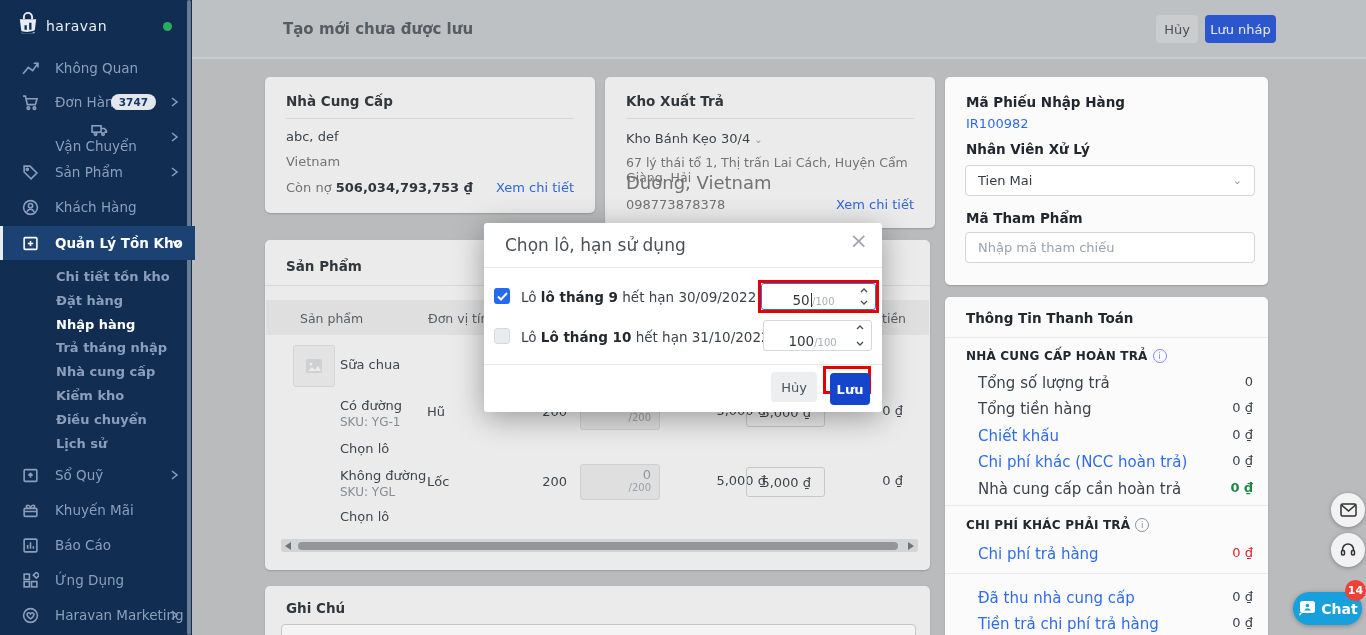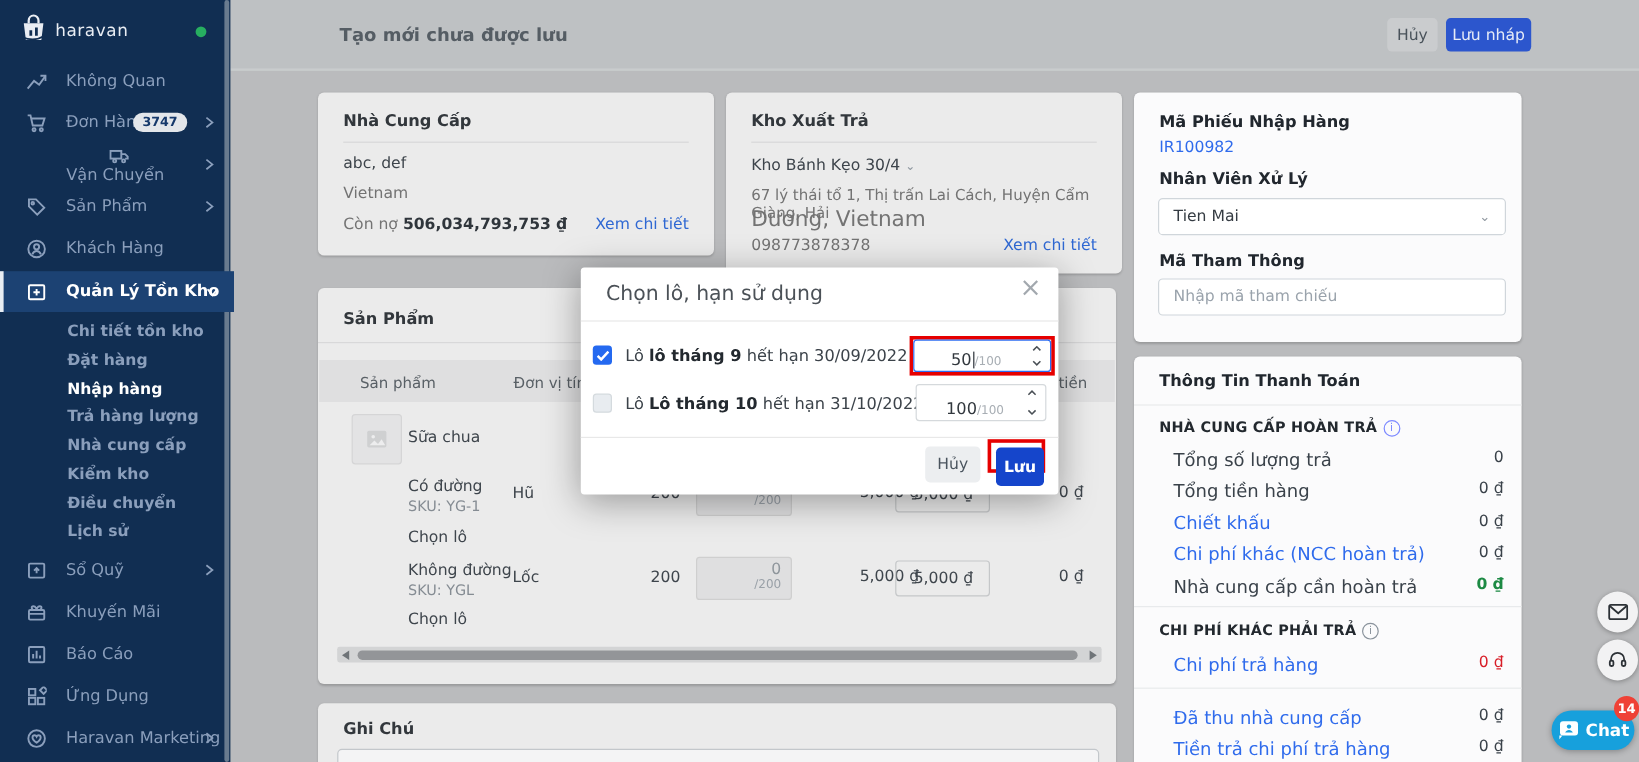--- a/index.html
+++ b/index.html
@@ -206,21 +206,21 @@
       <span class="chev">
         <svg viewBox="0 0 10 10" width="10" height="10" fill="none" stroke="currentColor" stroke-width="1.5">
             <polyline points="1,3 5,8 9,3"></polyline>
           </svg>
       </span>
     </div>
 
     <div class="sbs" style="top:265px;">Chi tiết tồn kho</div>
     <div class="sbs" style="top:289px;">Đặt hàng</div>
     <div class="sbs active" style="top:313px;">Nhập hàng</div>
-    <div class="sbs" style="top:336px;">Trả hàng lượng</div>
+    <div class="sbs" style="top:336px;">Trả tháng nhập</div>
     <div class="sbs" style="top:360px;">Nhà cung cấp</div>
     <div class="sbs" style="top:384px;">Kiểm kho</div>
     <div class="sbs" style="top:408px;">Điều chuyển</div>
     <div class="sbs" style="top:432px;">Lịch sử</div>
 
     <div class="sbi" style="top:458px;">
       <span class="ic">
         <svg viewBox="0 0 16 16" width="17" height="17" fill="none" stroke="currentColor" stroke-width="1.5">
             <rect x="2" y="2.5" width="12" height="11" rx="1"></rect>
             <path d="M8 10V6m-2 2l2-2 2 2"></path>
@@ -316,21 +316,21 @@
   </div>
 
   <div class="card bright" style="left:945px;top:77px;width:323px;height:208px;">
     <div class="card-title" style="left:21px;top:17px;color:#21272e;">Mã Phiếu Nhập Hàng</div>
     <div class="abs link-b" style="left:21px;top:39px;">IR100982</div>
     <div class="card-title" style="left:21px;top:64px;color:#21272e;">Nhân Viên Xử Lý</div>
     <div class="field" style="left:20px;top:88px;width:290px;height:31px;">
       <span>Tien Mai</span>
       <span class="caret-down">⌄</span>
     </div>
-    <div class="card-title" style="left:21px;top:133px;color:#21272e;">Mã Tham Thông</div>
+    <div class="card-title" style="left:21px;top:133px;color:#21272e;">Mã Tham Phẩm</div>
     <div class="field" style="left:20px;top:155px;width:290px;height:31px;">
       <span class="placeholder">Nhập mã tham chiếu</span>
     </div>
   </div>
 
   <div class="card" style="left:265px;top:240px;width:665px;height:330px;">
     <div class="card-title" style="left:21px;top:18px;">Sản Phẩm</div>
     <div class="hr" style="left:0px;top:45px;width:665px;"></div>
     <div class="tbl-head" style="left:1px;top:60px;width:663px;height:35px;">
       <span class="th" style="left:34px;top:11px;">Sản phẩm</span>

